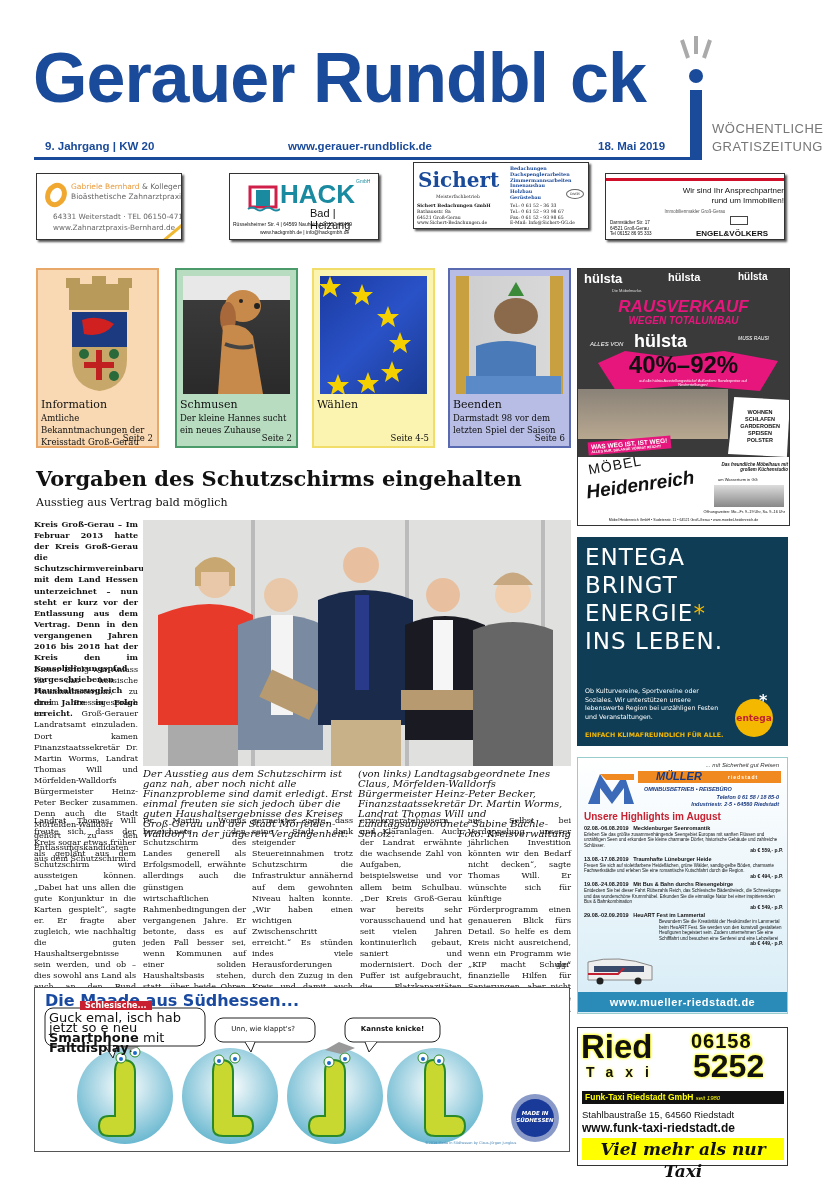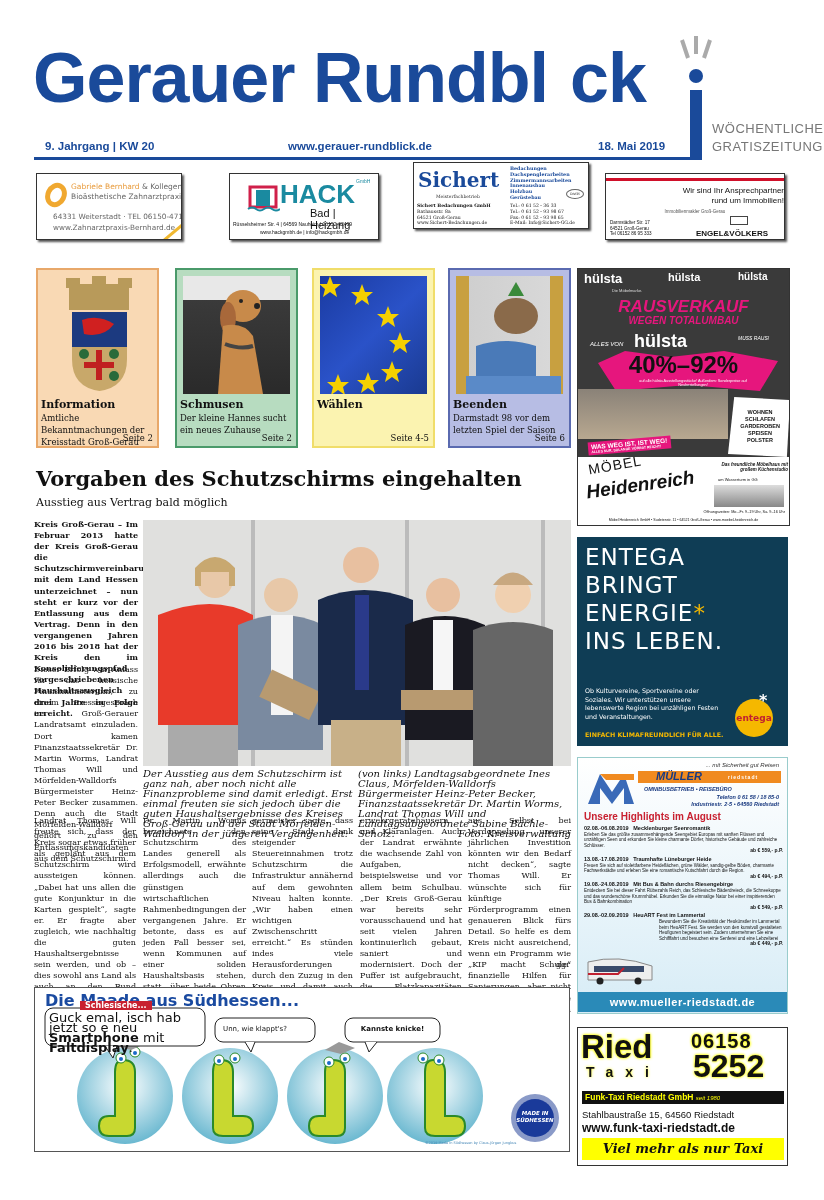--- a/index.html
+++ b/index.html
@@ -12,21 +12,21 @@
 .mast-line{left:34px;top:157px;width:662px;height:3px;background:#1a4a9a}
 
 .ad{border:1px solid #333;background:#fff;box-shadow:2px 2px 2px #555;overflow:hidden}
 .ad1{left:36px;top:173px;width:146px;height:67px}
 .ad2{left:229px;top:173px;width:150px;height:67px}
 .ad3{left:413px;top:162px;width:176px;height:67px}
 .ad4{left:605px;top:173px;width:180px;height:67px}
 
 .teaser{top:268px;width:123px;height:180px;border:2px solid}
 .teaser .img{position:absolute;left:6px;top:6px;right:6px;height:118px}
-.teaser .t{position:absolute;left:3px;top:128px;font-weight:bold;font-size:11px}
+.teaser .t{position:absolute;left:3px;top:128px;font-weight:normal;font-size:11px}
 .teaser .d{position:absolute;left:3px;top:142px;right:3px;font-size:8.5px;line-height:12px}
 .teaser .p{position:absolute;right:4px;bottom:3px;font-size:8.5px}
 .t1{left:36px;background:#f9d9b4;border-color:#e8a86a}
 .t2{left:175px;background:#b7dcc0;border-color:#4a9a6a}
 .t3{left:312px;background:#fbf3b0;border-color:#f0dd6a}
 .t4{left:448px;background:#b7bde4;border-color:#5a6ab0}
 
 .hul{left:577px;top:268px;width:213px;height:258px;border:1px solid #333;background:#3a3a3a;overflow:hidden}
 
 .headline{left:36px;top:466px;font-size:21px;font-weight:bold;white-space:nowrap}
@@ -337,21 +337,21 @@
 </div>
 
 <div class="abs taxi">
   <div class="abs" style="left:3px;top:2px;font-size:33px;font-weight:bold;line-height:34px;text-shadow:0 0 3px #ff0,0 0 3px #ff0">Ried</div>
   <div class="abs" style="left:8px;top:36px;font-size:14px;font-weight:bold;letter-spacing:12px;text-shadow:0 0 3px #ff0">Taxi</div>
   <div class="abs" style="left:113px;top:2px;font-size:20px;font-weight:bold;letter-spacing:1px;text-shadow:0 0 3px #ff0,0 0 3px #ff0">06158</div>
   <div class="abs" style="left:115px;top:20px;font-size:32px;font-weight:bold;line-height:36px;text-shadow:0 0 3px #ff0,0 0 3px #ff0">5252</div>
   <div class="abs" style="left:4px;top:63px;width:202px;height:13px;background:#111;color:#ff0;font-size:8.5px;font-weight:bold;line-height:13px;padding-left:3px"><span>Funk-Taxi Riedstadt GmbH</span> <span style="font-size:6px;font-style:italic;font-weight:normal">seit 1980</span></div>
   <div class="abs" style="left:4px;top:81px;font-size:9.5px;white-space:nowrap">Stahlbaustraße 15, 64560 Riedstadt</div>
   <div class="abs" style="left:4px;top:93px;font-size:12px;font-weight:bold;white-space:nowrap">www.funk-taxi-riedstadt.de</div>
-  <div class="abs" style="left:4px;top:110px;width:202px;height:22px;background:#ff0;font-family:'DejaVu Serif',serif;font-size:13px;font-style:italic;font-weight:bold;line-height:22px;text-align:center">Viel mehr als nur Taxi</div>
+  <div class="abs" style="left:4px;top:110px;width:202px;height:22px;background:#ff0;font-family:'DejaVu Serif',serif;font-size:17px;font-style:italic;font-weight:bold;line-height:22px;text-align:center">Viel mehr als nur Taxi</div>
 </div>
 
 <div class="abs comic" style="font-family:'DejaVu Sans',sans-serif">
   <div class="abs" style="left:10px;top:3px;font-size:16px;font-weight:bold;color:#1a4aa0">Die Maade aus Südhessen...</div>
   <svg class="abs" style="left:0;top:0" width="536" height="165">
     <defs>
         <radialGradient id="cg" cx="50%" cy="40%" r="60%">
           <stop offset="0" stop-color="#fff"></stop>
           <stop offset="1" stop-color="#6ab8d0"></stop>
         </radialGradient>
@@ -395,20 +395,20 @@
     <rect x="310" y="30" width="95" height="24" rx="8" fill="#fff" stroke="#222"></rect>
       <path d="M330 54 l4 10 l8 -10" fill="#fff" stroke="#222"></path>
     <circle cx="500" cy="130" r="24" fill="#8a9ac8"></circle>
       <circle cx="500" cy="130" r="19" fill="#1a3a9a"></circle>
   </svg>
   <div class="abs" style="left:45px;top:13px;background:#c82030;color:#fff;font-size:8px;font-weight:bold;padding:0 5px">Schlesische...</div>
   <div class="abs" style="left:14px;top:25px;width:152px;text-align:left;font-size:13px;line-height:10px">
     <div>Guck emal, isch hab jetzt so e neu</div>
     <div><b>Smartphone</b><span> mit </span><b>Faltdisplay</b><span>.</span></div>
   </div>
-  <div class="abs" style="left:180px;top:37px;width:80px;text-align:center;font-size:7px">Unn, wie klappt's?</div>
+  <div class="abs" style="left:180px;top:37px;width:80px;text-align:right;font-size:7px">Unn, wie klappt's?</div>
   <div class="abs" style="left:310px;top:37px;width:95px;text-align:center;font-size:7px;font-weight:bold">Kannste knicke!</div>
   <div class="abs" style="left:478px;top:122px;width:44px;text-align:center;font-size:5.5px;font-weight:bold;font-style:italic;color:#fff;line-height:7px">
     <div>MADE IN</div>
     <div>SÜDHESSEN</div>
   </div>
   <div class="abs" style="left:390px;top:153px;font-size:3.5px;color:#4a8ab8">©2019 Made in Südhessen by Claus-Jürgen Jungbus</div>
 </div>
 
 </body></html>

